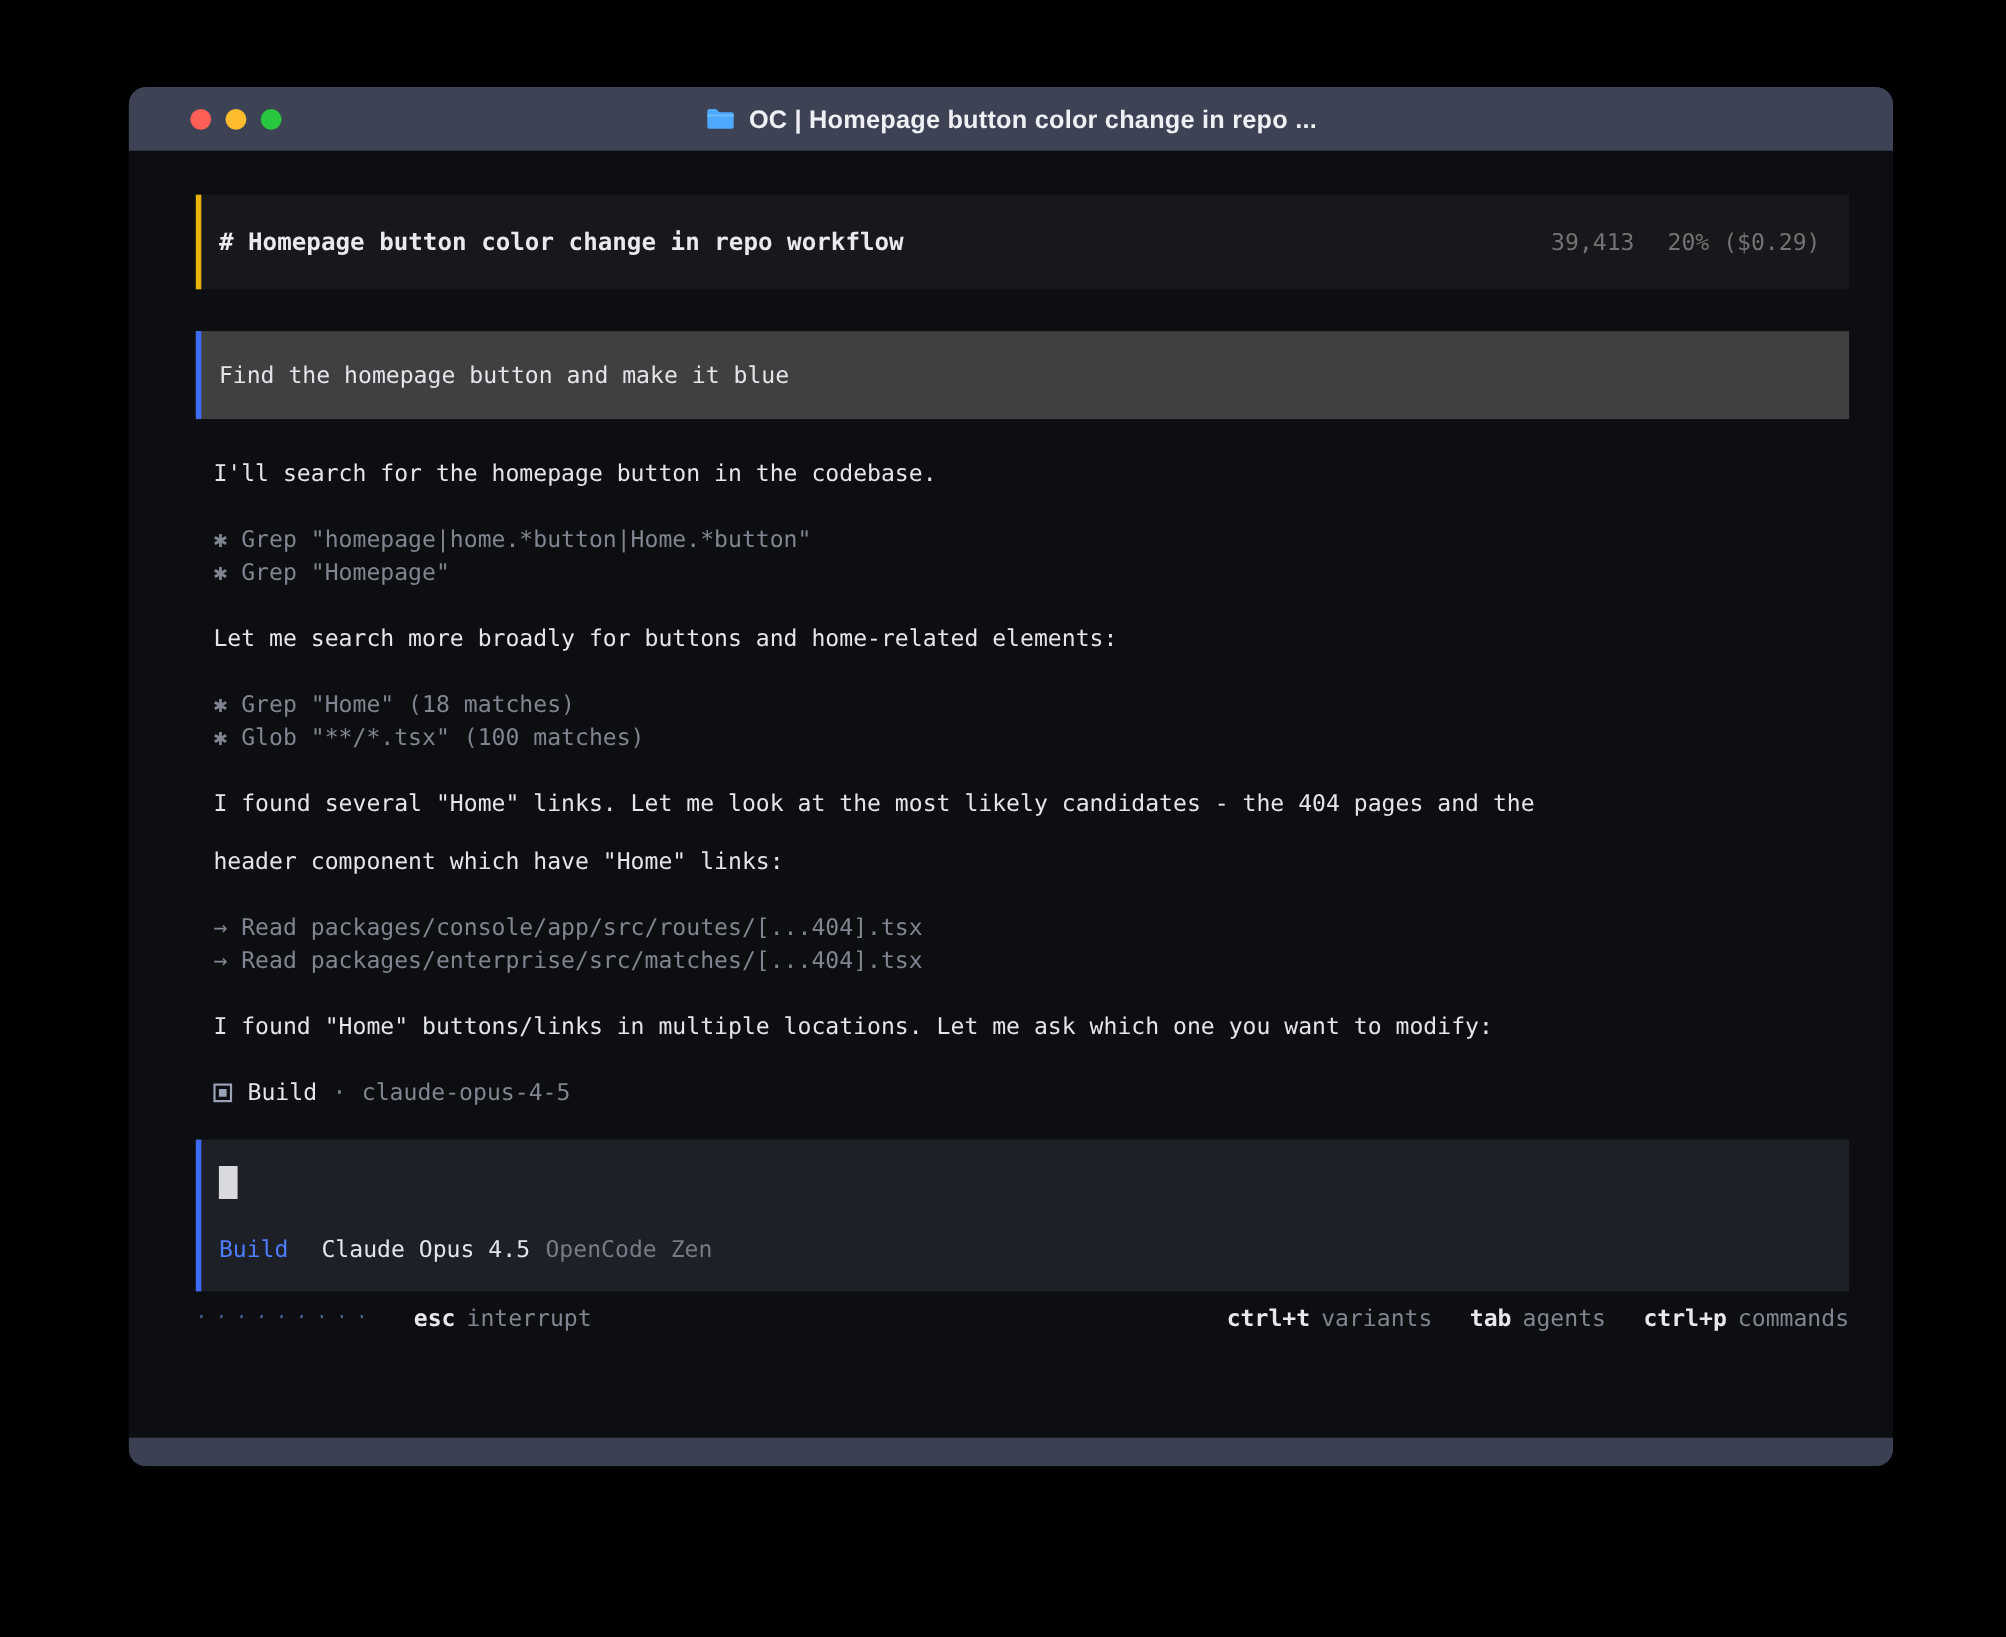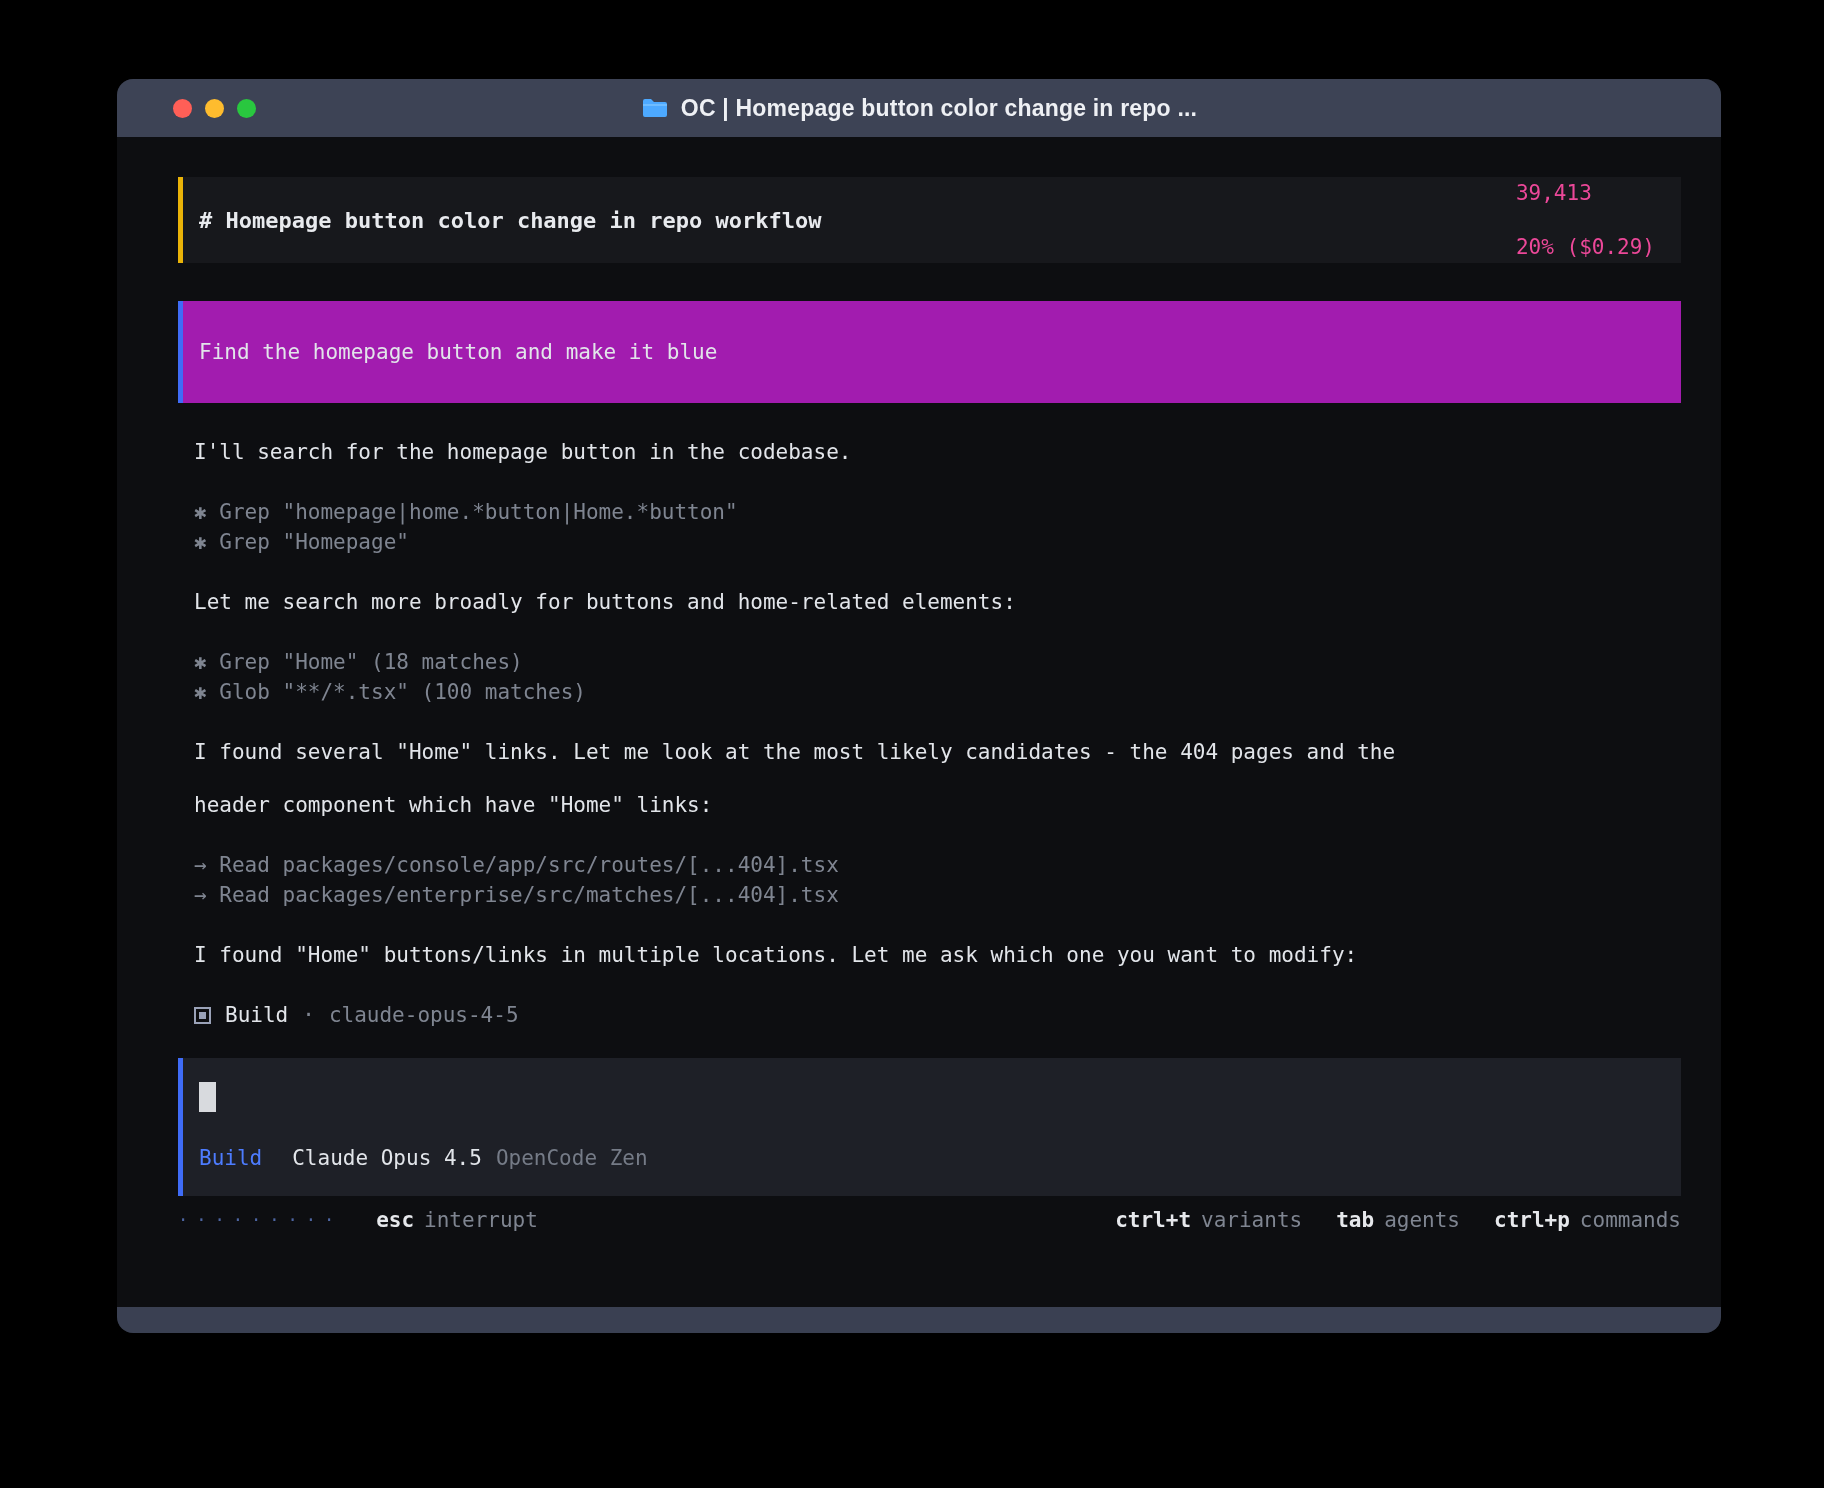--- a/index.html
+++ b/index.html
@@ -34,25 +34,25 @@
 
   
   .content { padding: 40px 40px 0 61px; }
 
   .block-header {
     height: 86px; background: #17181c; border-left: 5px solid #eab308;
     display: flex; align-items: center; justify-content: space-between;
     padding: 0 26px 0 16px;
   }
   .session-title { font-size: 22px; font-weight: bold; color: #e8eaee; }
-  .session-stats { display: flex; gap: 30px; font-size: 21px; color: #ec4899; flex-direction: column; }
+  .session-stats { display: flex; gap: 30px; font-size: 21px; color: #737373; }
 
   .block-user {
-    margin-top: 38px; background: #a21caf; border-left: 5px solid #3f6cf7;
-    padding: 36px 16px; font-size: 21px; line-height: 30px; color: #e2e5ea;
+    margin-top: 38px; background: #404040; border-left: 5px solid #3f6cf7;
+    padding: 25px 16px; font-size: 21px; line-height: 30px; color: #e2e5ea;
   }
 
   .chat { margin-top: 34px; padding-left: 16px; font-size: 21px; line-height: 30px; }
   .group { margin-bottom: 30px; }
   .t-white { color: #e2e5ea; margin-top: 23px; }
   .t-gray { color: #7f8591; }
 
   .agent-row { display: flex; align-items: center; gap: 14px; margin-bottom: 28px; }
   .agent-icon {
     width: 17px; height: 17px; border: 2px solid #9aa2b8;

